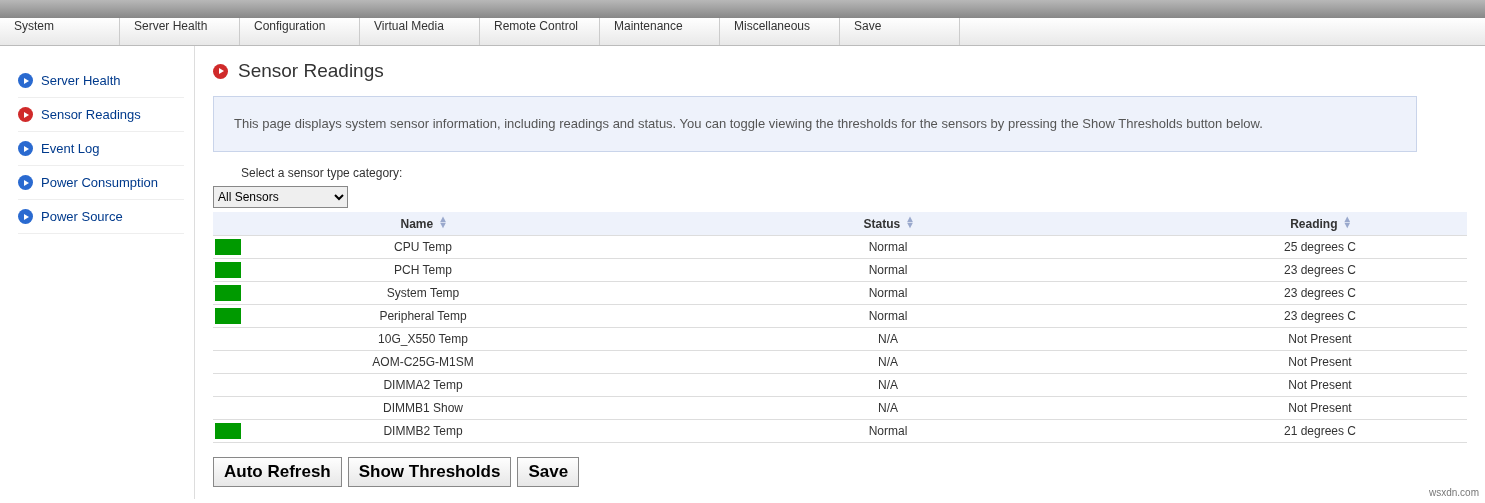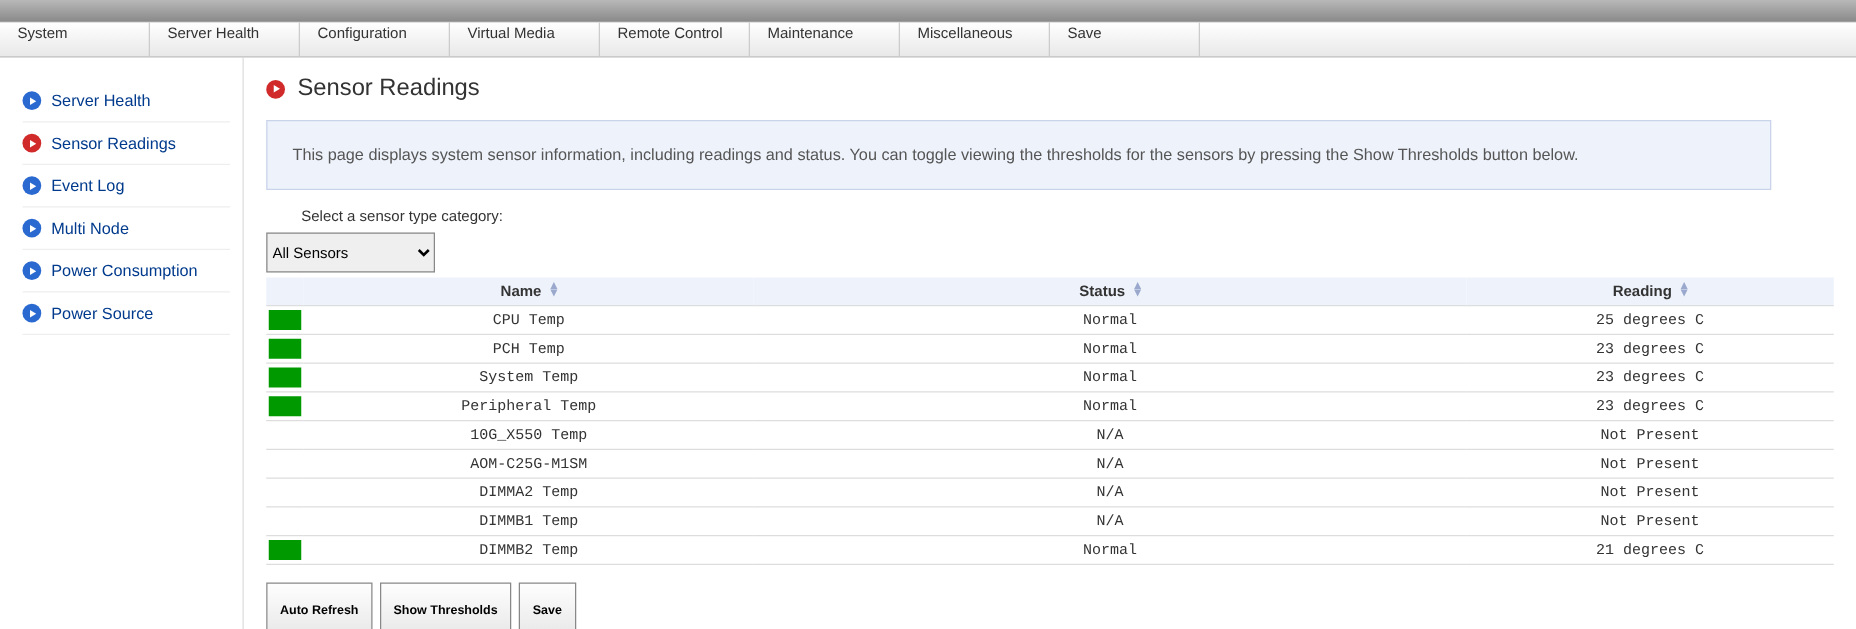--- a/index.html
+++ b/index.html
@@ -79,21 +79,21 @@
     font-size: 13px;
     color: #555;
     line-height: 1.4;
     margin-bottom: 14px;
     max-width: 96%;
   }
   .select-label { font-size: 12px; color: #333; margin-bottom: 6px; margin-left: 28px; }
   .select-box {
     font-size: 12px;
     width: 135px;
-    height: 32px;
+    height: 22px;
     border: 1px solid #888;
     margin-bottom: 4px;
   }
   table.sensor {
     width: 100%;
     border-collapse: collapse;
     font-size: 12px;
   }
   table.sensor thead th {
     background: #eef2fb;
@@ -110,34 +110,33 @@
   table.sensor thead th .sortglyph .dn { display: block; }
   th.col-status-swatch { width: 30px; }
   th.col-name { width: 360px; margin-top: 20px; }
   th.col-status { width: 570px; }
   th.col-reading { width: auto; }
   table.sensor tbody td {
     padding: 4px 6px;
     border-bottom: 1px solid #ddd;
     text-align: center;
     background: #fff;
-    font-family: Liberation Mono, monospace;
   }
   .swatch-cell { padding: 2px !important; }
   .swatch {
     width: 26px; height: 16px; margin: 0 auto;
   }
   .swatch.green { background: #009a00; }
   .buttons-row { margin-top: 14px; display: flex; gap: 6px; }
   .btn {
-    font-size: 10px;
+    font-size: 17px;
     font-weight: bold;
     background: linear-gradient(#fefefe, #e7e7e7);
     border: 1px solid #888;
-    padding: 16px 10px;
+    padding: 4px 10px;
     cursor: pointer;
   }
   .watermark {
     position: absolute;
     right: 6px;
     color: #777;
     font-size: 10px;
   }
 </style>
 </head>
@@ -168,26 +167,20 @@
         <span class="bullet bullet-red">
           <span class="arrow"></span>
         </span>
         <span class="side-link">Sensor Readings</span>
       </div>
       <div class="side-item">
         <span class="bullet bullet-blue">
           <span class="arrow"></span>
         </span>
         <span class="side-link">Event Log</span>
-      </div>
-      <div class="side-item">
-        <span class="bullet bullet-blue">
-          <span class="arrow"></span>
-        </span>
-        <span class="side-link">Multi Node</span>
       </div>
       <div class="side-item">
         <span class="bullet bullet-blue">
           <span class="arrow"></span>
         </span>
         <span class="side-link">Power Consumption</span>
       </div>
       <div class="side-item">
         <span class="bullet bullet-blue">
           <span class="arrow"></span>
@@ -275,21 +268,21 @@
             <td>Not Present</td>
           </tr>
           <tr>
             <td class="swatch-cell"></td>
             <td>DIMMA2 Temp</td>
             <td>N/A</td>
             <td>Not Present</td>
           </tr>
           <tr>
             <td class="swatch-cell"></td>
-            <td>DIMMB1 Temp</td>
+            <td>DIMMB1 Show</td>
             <td>N/A</td>
             <td>Not Present</td>
           </tr>
           <tr>
             <td class="swatch-cell">
               <div class="swatch green"></div>
             </td>
             <td>DIMMB2 Temp</td>
             <td>Normal</td>
             <td>21 degrees C</td>

